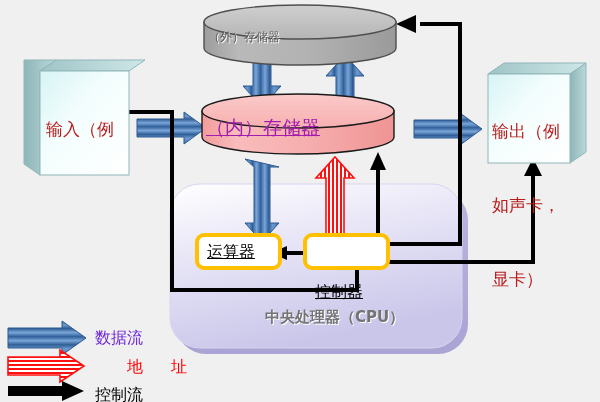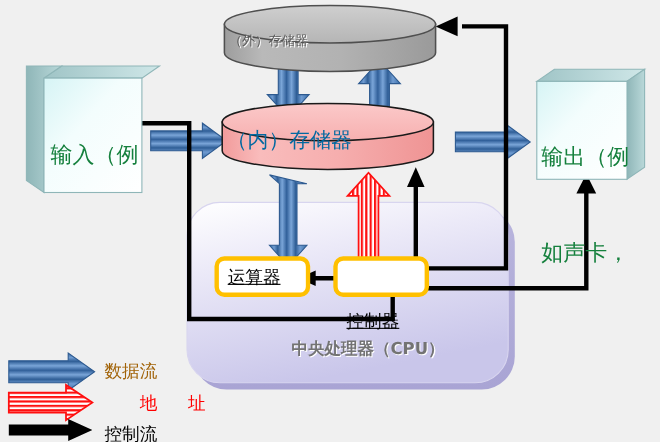--- a/index.html
+++ b/index.html
@@ -11,42 +11,42 @@
   }
   #canvas{position:absolute;left:0;top:0;width:600px;height:402px;}
   .lbl{position:absolute;white-space:pre;pointer-events:none;}
 
   
   .cyl-label{
     font-size:12px;color:#5a5a5a;font-weight:normal;
     text-shadow:1px 1px 0 #ffffff;
   }
   .cyl-label-inner{
-    font-size:19px;color:#0369a1;
+    font-size:19px;color:#a21caf;text-decoration:underline;
   }
 
   
   .iobox-text{
-    font-size:20px;color:#15803d;line-height:1.45;
+    font-size:17px;color:#b91c1c;line-height:1.45;
   }
 
   
   .unit-text{
     font-size:16px;color:#000000;text-decoration:underline;
   }
 
   
   .cpu-title{
     font-size:15px;font-weight:bold;color:#737373;
     text-shadow:1px 1px 0 #ffffff;
   }
 
   
   .legend-text{font-size:16px;}
-  .legend-data{color:#a16207;}
+  .legend-data{color:#6d28d9;}
   .legend-addr{color:#ff0000;letter-spacing:6px;margin-left:32px;}
   .legend-ctrl{color:#000000;}
 </style>
 </head>
 <body>
 
 <svg id="canvas" viewBox="0 0 600 402" xmlns="http://www.w3.org/2000/svg">
 
   <defs>
 
@@ -238,20 +238,21 @@
 
 <div class="lbl cyl-label-inner" style="left:206px;top:115px;">（内）存储器</div>
 
 <div class="lbl iobox-text" style="left:46px;top:68px;width:92px;">
   <div>输入（例</div>
 </div>
 
 <div class="lbl iobox-text" style="left:492px;top:70px;width:84px;">
   <div>输出（例</div>
   <div>如声卡，</div>
+  <div>显卡）</div>
 </div>
 
 <div class="lbl unit-text" style="left:207px;top:242px;">运算器</div>
 
 <div class="lbl unit-text" style="left:315px;top:242px;margin-top:40px;">控制器</div>
 
 <div class="lbl cpu-title" style="left:265px;top:308px;">中央处理器（CPU）</div>
 
 <div class="lbl legend-text legend-data" style="left:95px;top:328px;">数据流</div>
 <div class="lbl legend-text legend-addr" style="left:95px;top:357px;">地　址</div>

